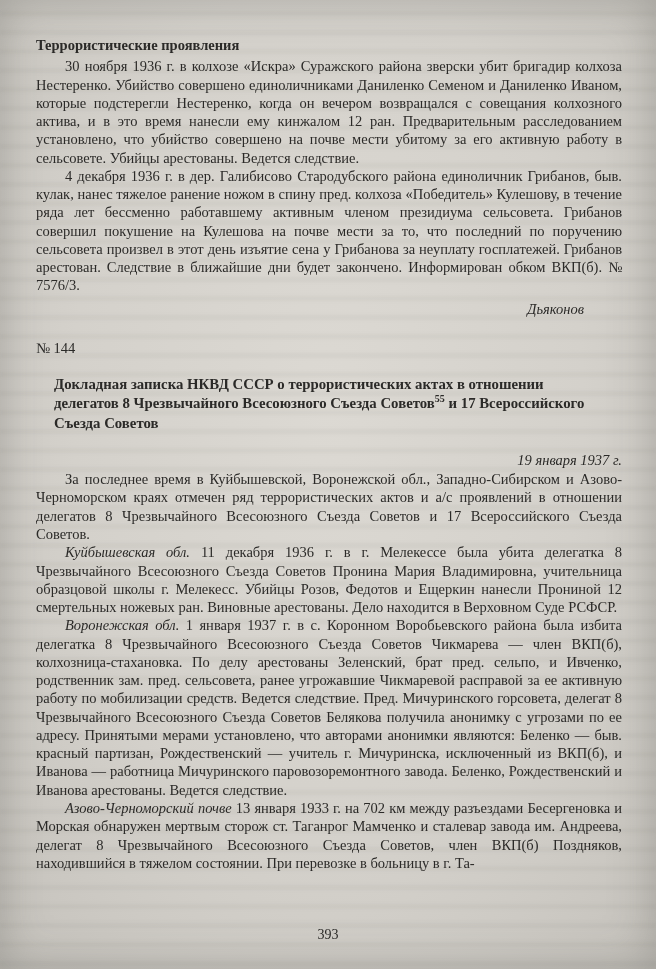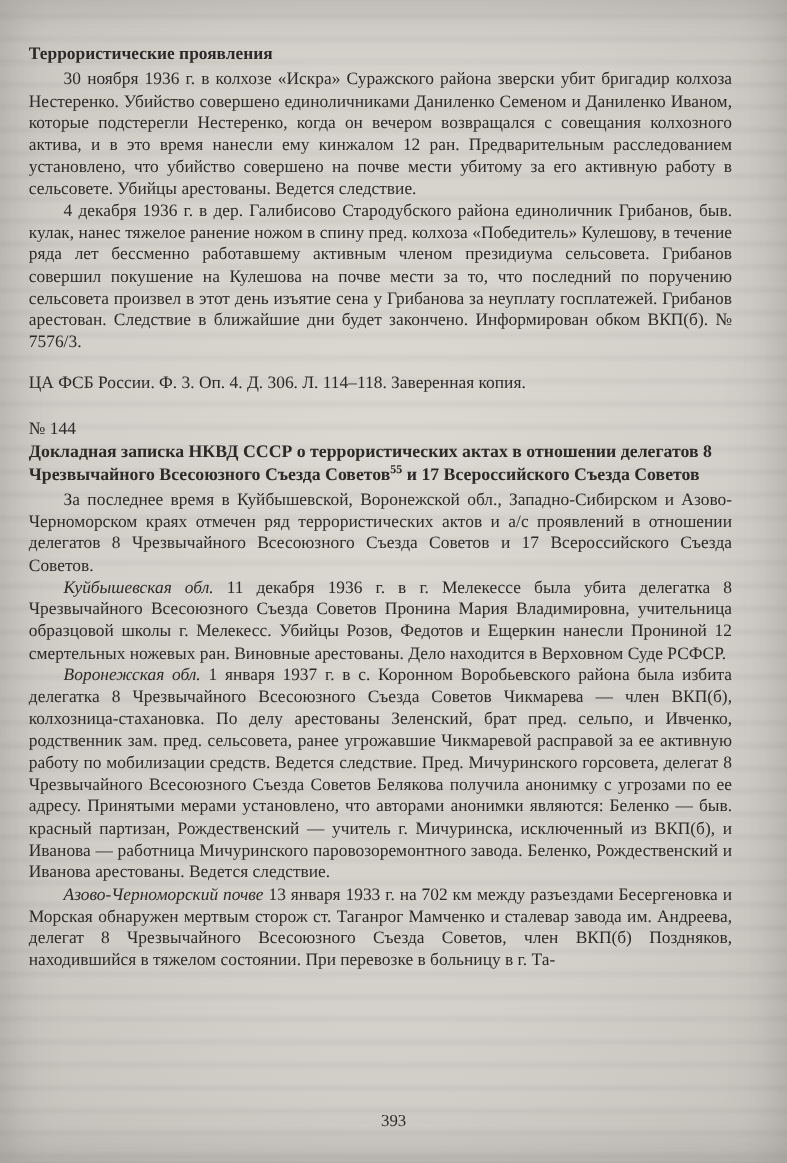--- a/index.html
+++ b/index.html
@@ -28,21 +28,21 @@
       repeating-linear-gradient(180deg,
         rgba(0,0,0,0) 0 11px,
         rgba(98,96,92,0.055) 11px 16px,
         rgba(0,0,0,0) 16px 19px);
     filter: blur(1.4px);
     pointer-events: none;
   }
   .content {
     position: absolute;
     top: 36px;
-    left: 24px;
+    left: 36px;
     width: 586px;
     font-size: 14.5px;
     line-height: 1.26;
     text-align: justify;
   }
   .doc-heading {
     font-size: 14.5px;
     font-weight: 700;
     margin: 0 0 3px 0;
     text-align: left;
@@ -63,21 +63,21 @@
     margin: 15px 0 0 0;
     text-align: left;
   }
   .doc-number {
     margin: 21px 0 1px 0;
     font-weight: 400;
   }
   .doc-title {
     font-size: 14.8px;
     font-weight: 700;
-    margin: 0;
+    margin: 18px;
     line-height: 1.3;
     text-align: left;
   }
   .doc-title sup {
     font-size: 10px;
     line-height: 0;
   }
   .date-line {
     margin: 13px 0 0 0;
     text-align: right;
@@ -109,27 +109,28 @@
   <div class="bleed"></div>
 
   <div class="content">
 
     <h2 class="doc-heading">Террористические проявления</h2>
 
     <p class="body-para">30 ноября 1936 г. в колхозе «Искра» Суражского района зверски убит бригадир колхоза Нестеренко. Убийство совершено единоличниками Даниленко Семеном и Даниленко Иваном, которые подстерегли Нестеренко, когда он вечером возвращался с совещания колхозного актива, и в это время нанесли ему кинжалом 12 ран. Предварительным расследованием установлено, что убийство совершено на почве мести убитому за его активную работу в сельсовете. Убийцы арестованы. Ведется следствие.</p>
 
     <p class="body-para">4 декабря 1936 г. в дер. Галибисово Стародубского района единоличник Грибанов, быв. кулак, нанес тяжелое ранение ножом в спину пред. колхоза «Победитель» Кулешову, в течение ряда лет бессменно работавшему активным членом президиума сельсовета. Грибанов совершил покушение на Кулешова на почве мести за то, что последний по поручению сельсовета произвел в этот день изъятие сена у Грибанова за неуплату госплатежей. Грибанов арестован. Следствие в ближайшие дни будет закончено. Информирован обком ВКП(б). № 7576/3.</p>
 
+    <p class="signature">Дьяконов</p>
 
-    <p class="source">ЦА ФСБ России. Ф. 3. Оп. 4. Д. 306. Л. 114–118. Заверенная копия.</p>
 
     <div class="doc-number">№ 144</div>
 
     <h3 class="doc-title"><span>Докладная записка НКВД СССР о террористических актах в отношении делегатов 8 Чрезвычайного Всесоюзного Съезда Советов</span><sup>55</sup><span> и 17 Всероссийского Съезда Советов</span></h3>
 
+    <p class="date-line">19 января 1937 г.</p>
 
 
     <p class="body-para mt">За последнее время в Куйбышевской, Воронежской обл., Западно-Сибирском и Азово-Черноморском краях отмечен ряд террористических актов и а/с проявлений в отношении делегатов 8 Чрезвычайного Всесоюзного Съезда Советов и 17 Всероссийского Съезда Советов.</p>
 
     <p class="body-para"><em class="region">Куйбышевская обл.</em> <span>11 декабря 1936 г. в г. Мелекессе была убита делегатка 8 Чрезвычайного Всесоюзного Съезда Советов Пронина Мария Владимировна, учительница образцовой школы г. Мелекесс. Убийцы Розов, Федотов и Ещеркин нанесли Прониной 12 смертельных ножевых ран. Виновные арестованы. Дело находится в Верховном Суде РСФСР.</span></p>
 
     <p class="body-para"><em class="region">Воронежская обл.</em> <span>1 января 1937 г. в с. Коронном Воробьевского района была избита делегатка 8 Чрезвычайного Всесоюзного Съезда Советов Чикмарева — член ВКП(б), колхозница-стахановка. По делу арестованы Зеленский, брат пред. сельпо, и Ивченко, родственник зам. пред. сельсовета, ранее угрожавшие Чикмаревой расправой за ее активную работу по мобилизации средств. Ведется следствие. Пред. Мичуринского горсовета, делегат 8 Чрезвычайного Всесоюзного Съезда Советов Белякова получила анонимку с угрозами по ее адресу. Принятыми мерами установлено, что авторами анонимки являются: Беленко — быв. красный партизан, Рождественский — учитель г. Мичуринска, исключенный из ВКП(б), и Иванова — работница Мичуринского паровозоремонтного завода. Беленко, Рождественский и Иванова арестованы. Ведется следствие.</span></p>
 
     <p class="body-para"><em class="region">Азово-Черноморский почве</em> <span>13 января 1933 г. на 702 км между разъездами Бесергеновка и Морская обнаружен мертвым сторож ст. Таганрог Мамченко и сталевар завода им. Андреева, делегат 8 Чрезвычайного Всесоюзного Съезда Советов, член ВКП(б) Поздняков, находившийся в тяжелом состоянии. При перевозке в больницу в г. Та-</span></p>
 

